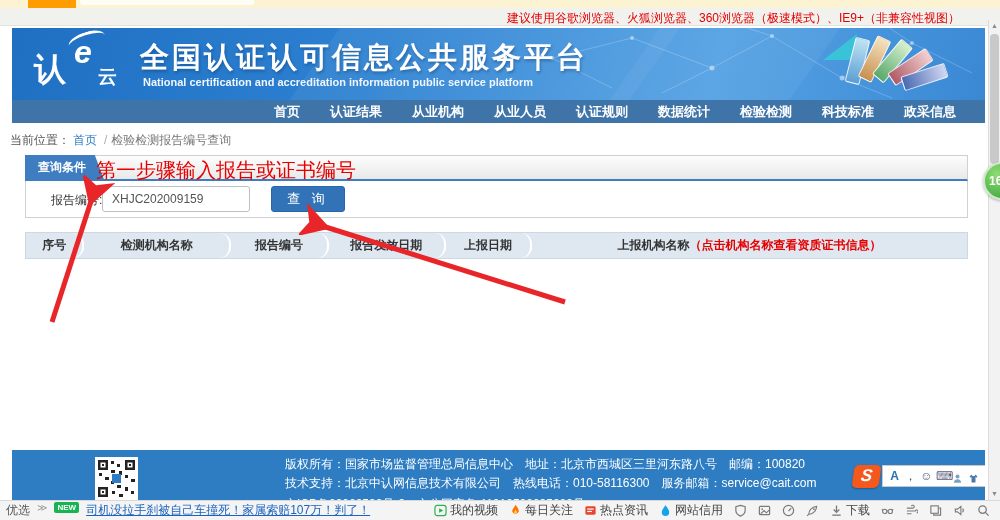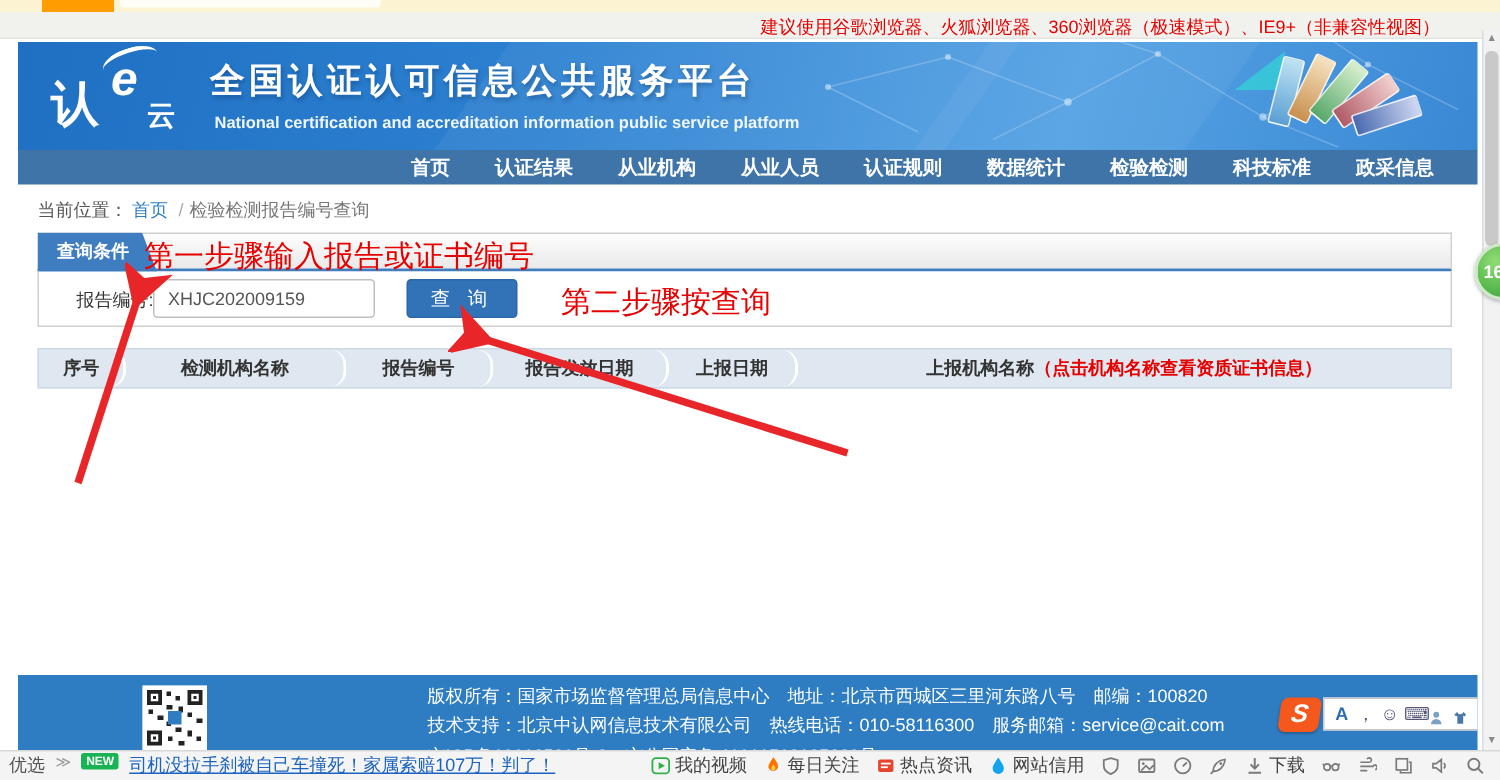--- a/index.html
+++ b/index.html
@@ -30,34 +30,34 @@
   
   .banner { position:absolute; left:12px; top:28px; width:973px; height:72px; overflow:hidden;
     background:linear-gradient(105deg,#1f6fc2 0%, #2e82d2 38%, #55a2e4 72%, #3a88d4 100%); }
   .banner .streak1 { position:absolute; left:300px; top:-30px; width:340px; height:140px; background:rgba(255,255,255,.06); transform:skewX(-35deg); }
   .banner .streak2 { position:absolute; left:620px; top:-30px; width:180px; height:140px; background:rgba(255,255,255,.05); transform:skewX(-35deg); }
   .logo { position:absolute; left:22px; top:4px; width:110px; height:64px; color:#fff; }
   .logo .c1 { position:absolute; left:0; top:16px; font-size:32px; font-weight:bold; }
   .logo .c2 { position:absolute; left:40px; top:2px; font-size:32px; font-weight:bold; font-style:italic; }
   .logo .swoosh { position:absolute; left:34px; top:0px; width:38px; height:18px; border-top:3px solid #fff; border-radius:50%; transform:rotate(-18deg); }
   .logo .c3 { position:absolute; left:64px; top:32px; font-size:19px; font-weight:bold; }
-  .banner-title { position:absolute; left:128px; top:10px; color:#fff; font-size:23px; font-weight:bold; letter-spacing:3px;
+  .banner-title { position:absolute; left:128px; top:10px; color:#fff; font-size:29px; font-weight:bold; letter-spacing:3px;
     text-shadow:1px 2px 3px rgba(0,40,90,.35); white-space:nowrap; }
   .banner-sub { position:absolute; left:131px; top:48px; color:#eef6ff; font-size:11px; font-weight:bold; white-space:nowrap; }
   .collage { position:absolute; right:30px; top:0; width:160px; height:72px; }
   .collage .card { position:absolute; width:15px; height:46px; border:1px solid rgba(255,255,255,.8); border-radius:2px; }
   .collage .tri { position:absolute; left:28px; top:6px; width:34px; height:26px; background:#39c5d8; clip-path:polygon(0 100%, 100% 0, 85% 100%); opacity:.95; }
 
   
   .navbar { position:absolute; left:12px; top:100px; width:973px; height:23px; background:#3e74a8;
     display:flex; justify-content:flex-end; align-items:center; padding-right:14px; }
   .nav-item { color:#fff; font-size:13px; font-weight:bold; padding:0 15px; line-height:23px; cursor:pointer; white-space:nowrap; }
 
   
-  .breadcrumb { position:absolute; left:25px; top:132px; font-size:12px; color:#555; }
+  .breadcrumb { position:absolute; left:10px; top:132px; font-size:12px; color:#555; }
   .breadcrumb .home { color:#2e7cc3; margin:0 3px; cursor:pointer; }
   .breadcrumb .sep { color:#aaa; margin:0 4px; }
   .breadcrumb .cur { color:#777; }
 
   
   .query-panel { position:absolute; left:25px; top:155px; width:943px; height:63px; }
   .q-header { position:relative; height:26px; background:linear-gradient(#fdfdfd,#e9e9e9);
     border:1px solid #d0d0d0; border-bottom:2px solid #3e7dc0; }
   .q-tab { position:absolute; left:-1px; top:-1px; height:38px; width:84px; background:#3e7dc0;
     clip-path:polygon(0 0, 83% 0, 100% 100%, 0 100%);
@@ -179,21 +179,20 @@
 
   <div class="query-panel">
     <div class="q-header">
       <div class="q-tab">查询条件</div>
       <div class="anno anno1">第一步骤输入报告或证书编号</div>
     </div>
     <div class="q-body">
       <span class="q-label">报告编号:</span>
       <input class="q-input" type="text" value="XHJC202009159" style="">
       <button class="q-btn">查 询</button>
-      <div class="anno anno2">第二步骤按查询</div>
     </div>
   </div>
 
   <div class="rtable">
     <div class="thead">
       <div class="th c0">序号</div>
       <div class="th c1">检测机构名称</div>
       <div class="th c2">报告编号</div>
       <div class="th c3">报告发放日期</div>
       <div class="th c5">上报日期</div>

